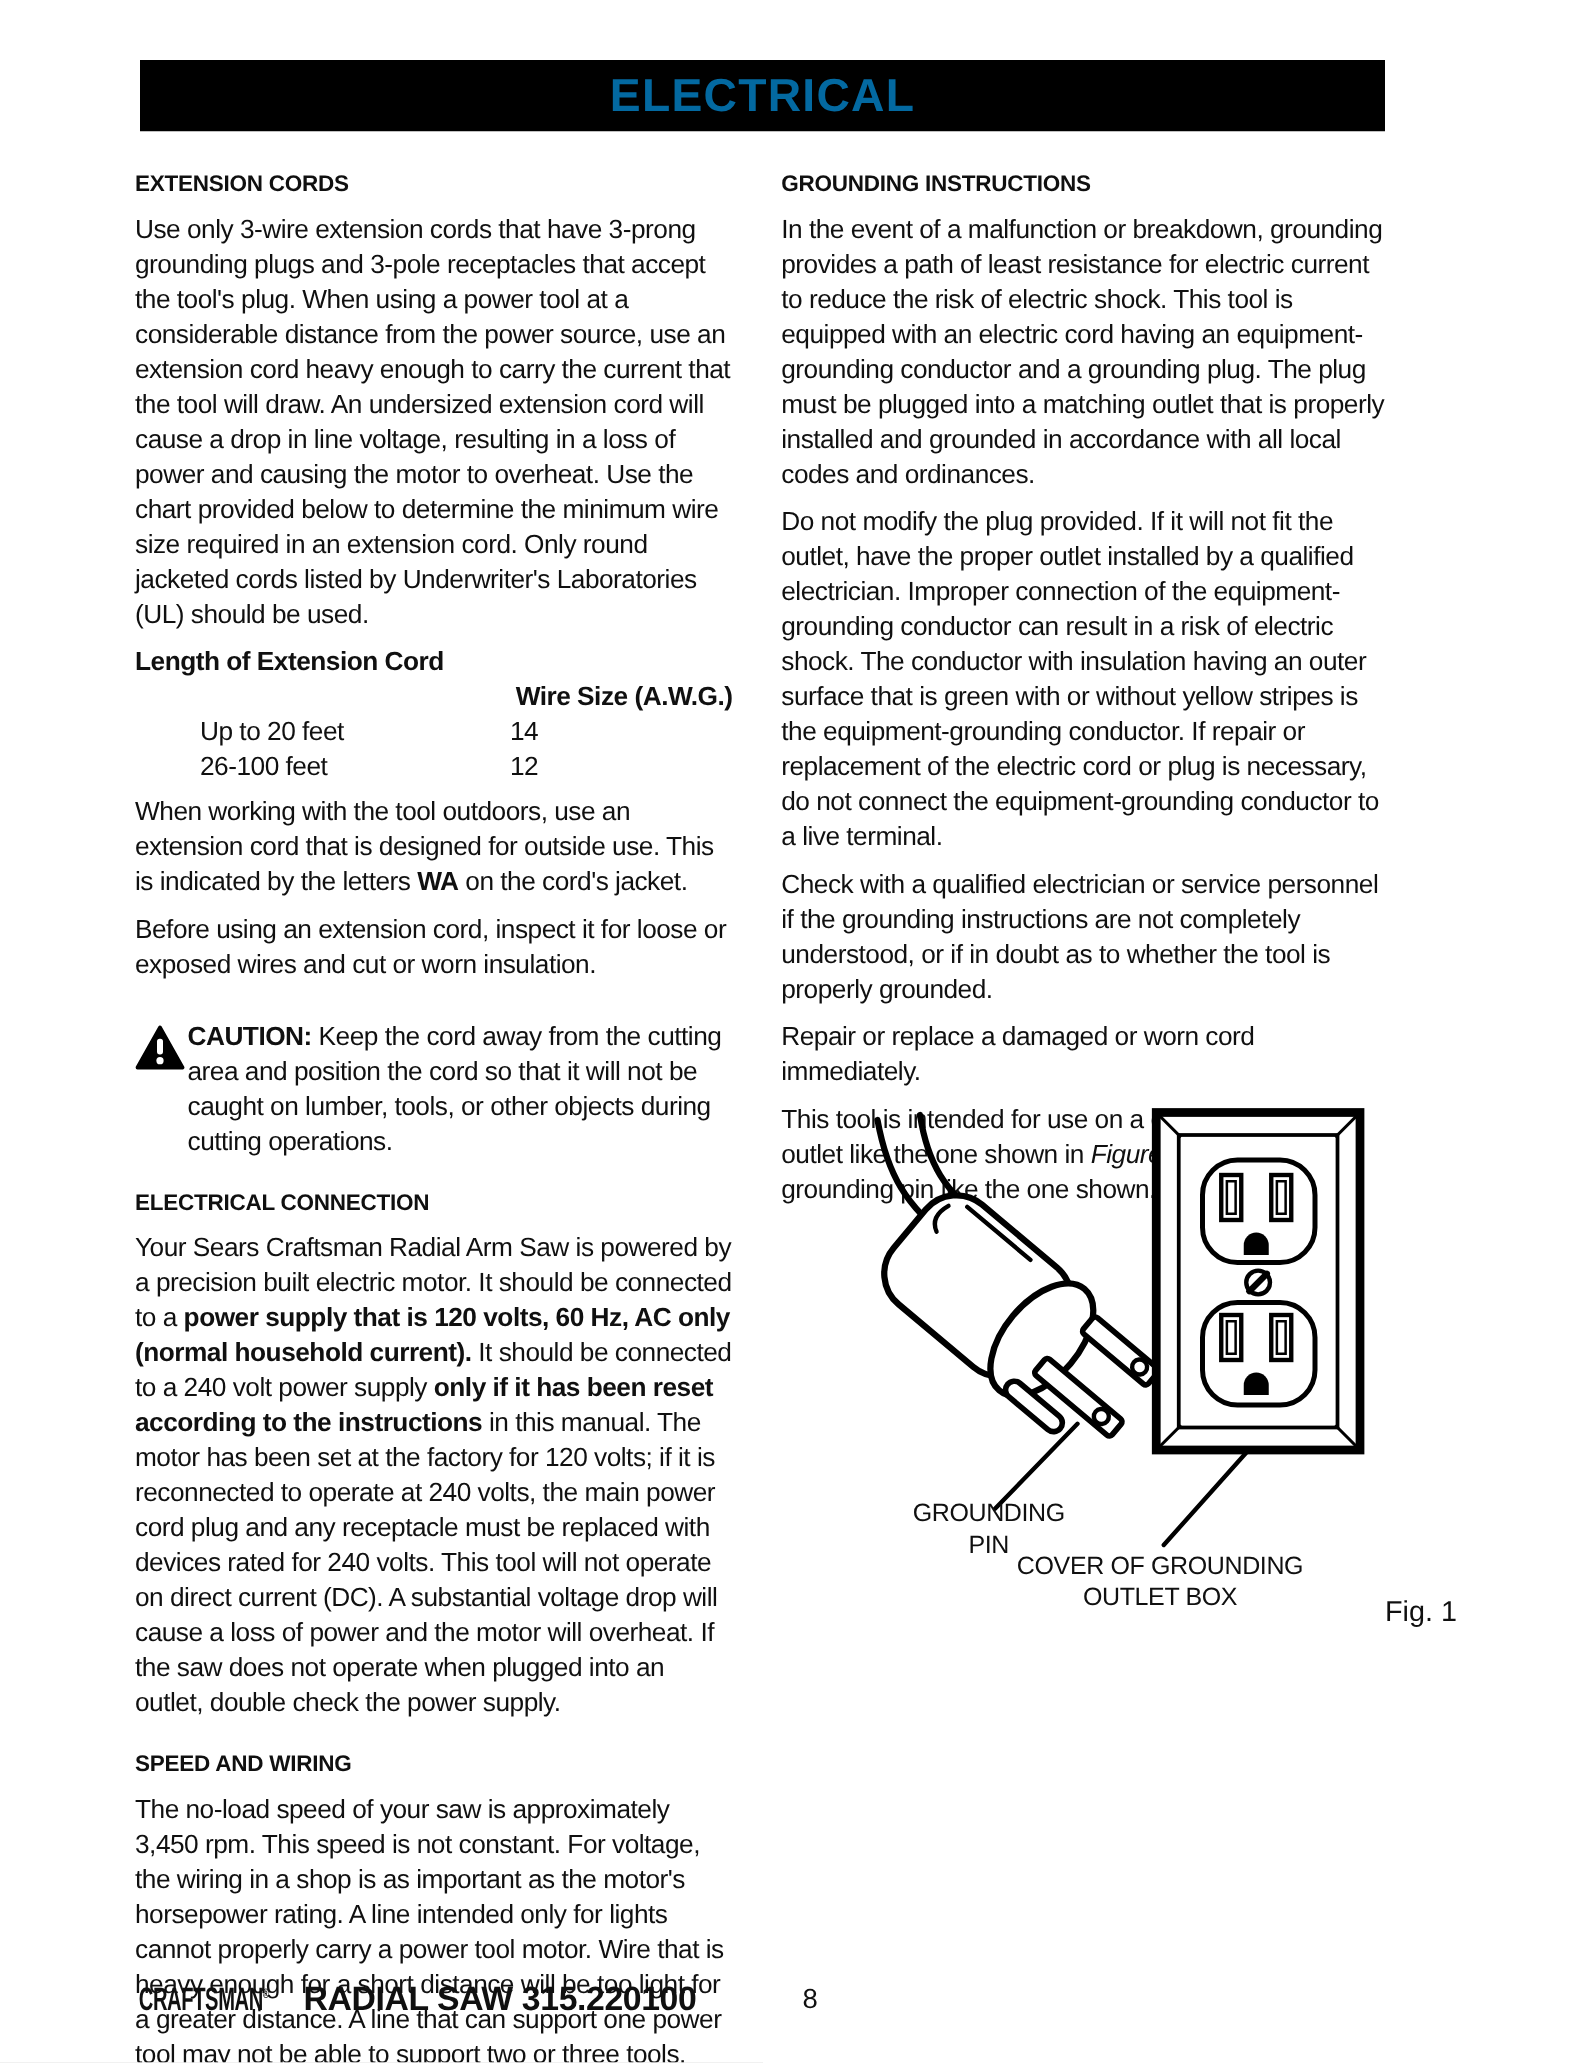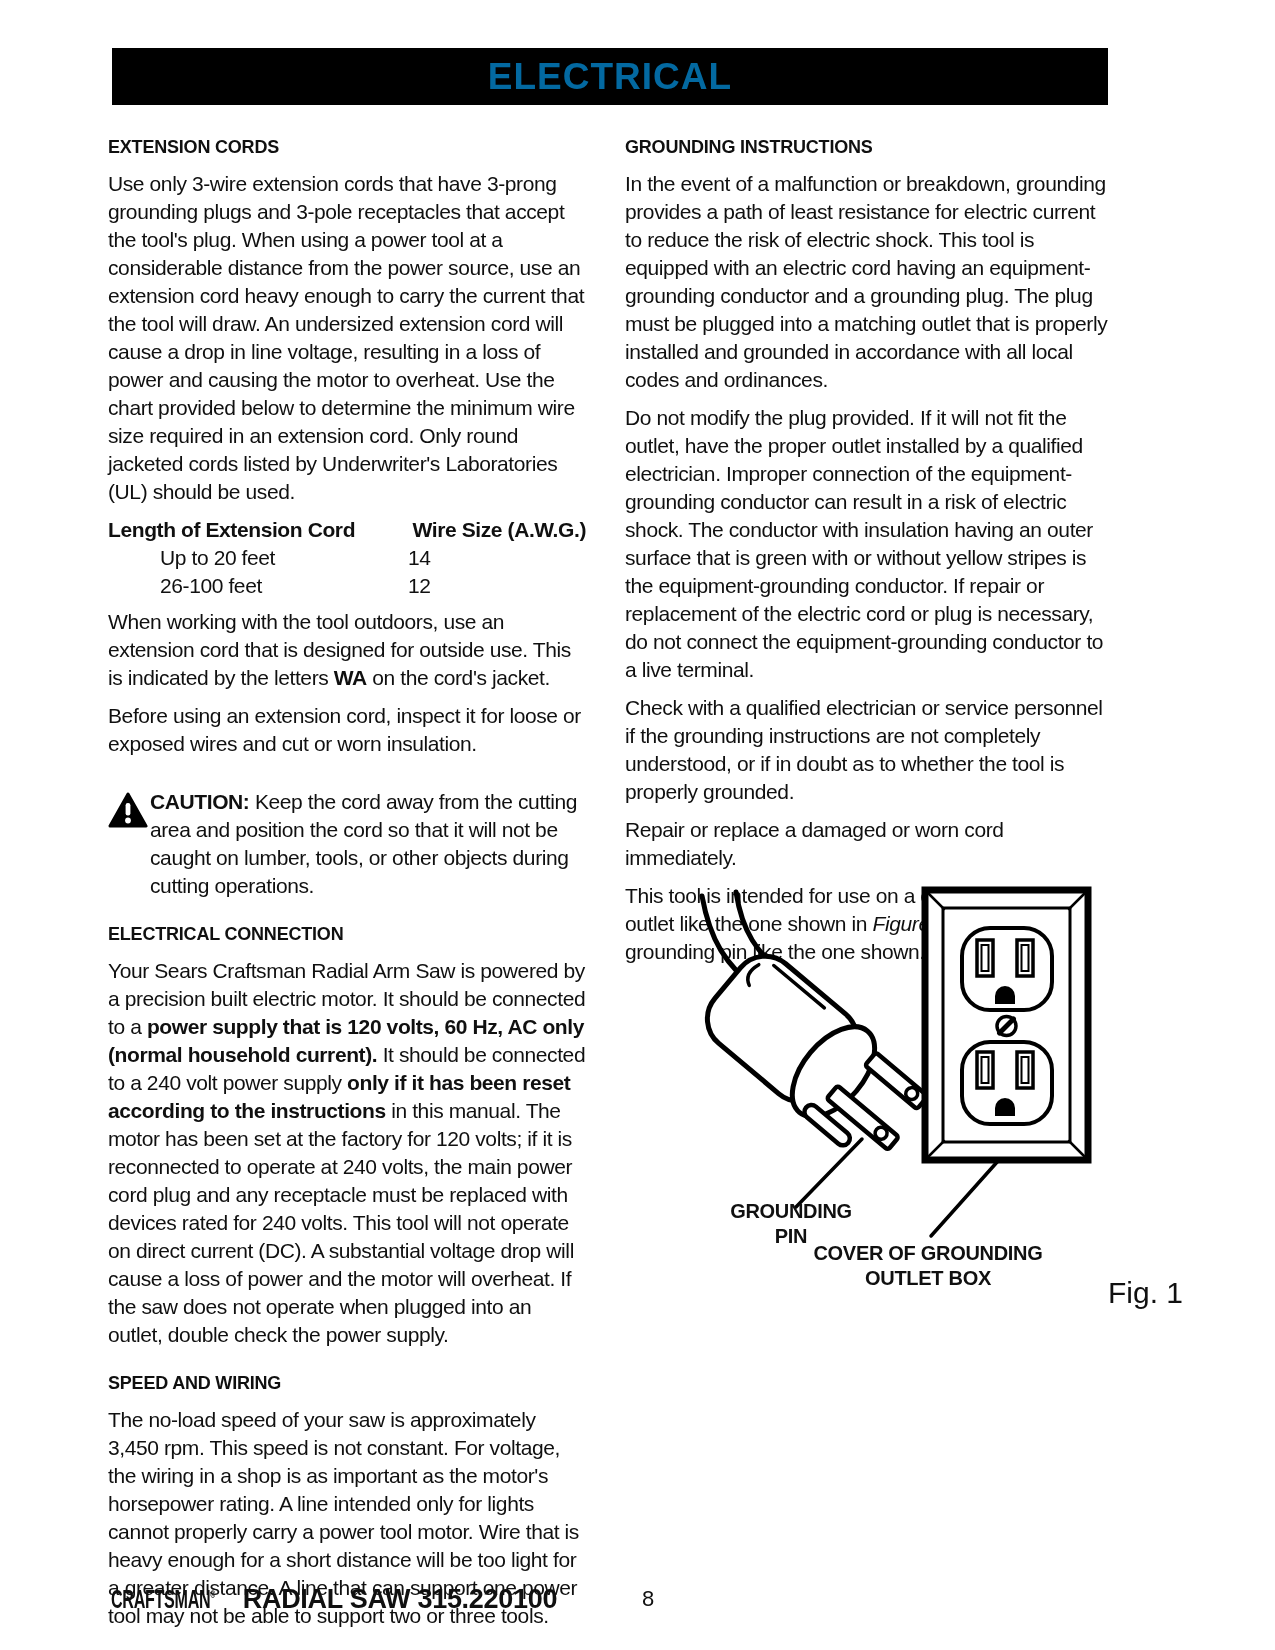--- a/index.html
+++ b/index.html
@@ -19,39 +19,39 @@
   .col-left  { left:108px; width:478px; }
   .col-right { left:625px; width:487px; }
 
   .sect-heading { font-size:18px; font-weight:bold; margin:20px 0 9px; letter-spacing:-0.2px; }
   .col .sect-heading:first-child { margin-top:3px; }
   .col p { margin:0 0 10px; }
   .b { font-weight:bold; }
   .i { font-style:italic; }
 
   .cord-table { margin:2px 0 8px; }
-  .cord-table .hdr { display:flex; font-weight:bold; }
+  .cord-table .hdr { display:flex; font-weight:bold;flex-direction:column; }
   .cord-table .hdr .c2 { margin-left:auto; }
   .cord-table .row { display:flex; }
   .cord-table .row .c1 { width:300px; padding-left:52px; box-sizing:border-box; }
   .cord-table .row .c2 { flex:1; text-align:left; }
 
   .caution-block { display:flex; margin:30px 0 14px; }
   .caution-icon-wrap { width:42px; flex:0 0 42px; padding-top:4px; }
   .caution-text { flex:1; }
 
   .figure { position:absolute; left:640px; top:858px; width:545px; height:470px; }
   .figure svg { position:absolute; left:0; top:0; }
   .fig-label {
-    position:absolute; font-weight:bold; font-size:20px; line-height:25px;
+    position:absolute; font-weight:normal; font-size:20px; line-height:25px;
     text-align:center; white-space:pre-line; letter-spacing:-0.3px;
   }
   .fig-label-pin   { left:61px;  top:341px; width:180px; }
   .fig-label-cover { left:158px; top:383px; width:260px; }
-  .fig-caption { position:absolute; left:468px; top:418px; font-size:30px; font-weight:normal; }
+  .fig-caption { position:absolute; left:468px; top:418px; font-size:23px; font-weight:normal; }
 
   .footer { position:absolute; left:111px; top:1584px; display:flex; align-items:flex-end; }
   .brand { font-weight:bold; font-size:26px; transform:scaleX(0.62); transform-origin:left bottom; display:inline-block; letter-spacing:-0.5px; }
   .brand sup { font-size:11px; }
   .model { font-weight:bold; font-size:27px; letter-spacing:-0.3px; margin-left:-36px; }
   .page-number { position:absolute; left:642px; top:1586px; font-size:22px; }
 </style>
 </head>
 <body>
 

